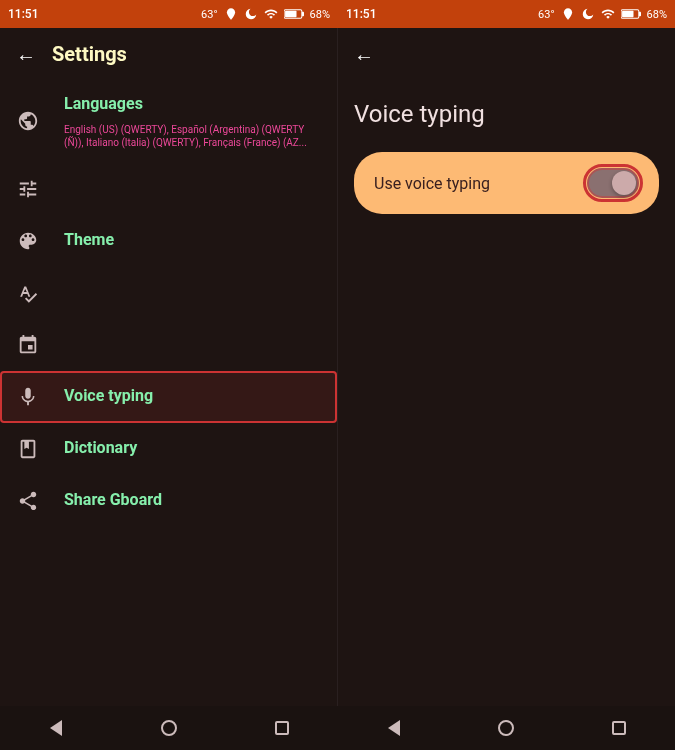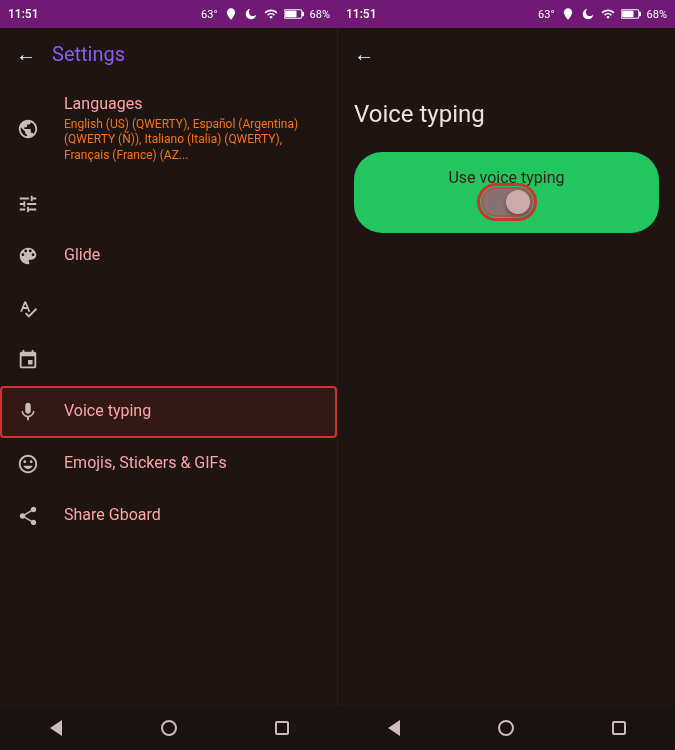--- a/index.html
+++ b/index.html
@@ -36,23 +36,23 @@
       gap: 16px;
       padding: 12px 16px;
       height: 52px;
     }
     .back-arrow {
       color: #ffffff;
       font-size: 20px;
       cursor: pointer;
     }
     .header-title {
-      color: #8b5cf6;
+      color: #fef9c3;
       font-size: 20px;
-      font-weight: 400;
+      font-weight: 700;
     }
 
     .settings-list {
       flex: 1;
       overflow-y: auto;
     }
     .settings-list::-webkit-scrollbar { width: 0; }
 
     .settings-item {
       display: flex;
@@ -75,29 +75,29 @@
       align-items: center;
       justify-content: center;
       color: #ccbbbb;
       font-size: 18px;
       flex-shrink: 0;
     }
     .item-text {
       flex: 1;
     }
     .item-title {
-      color: #fca5a5;
+      color: #86efac;
       font-size: 16px;
-      font-weight: 400;
+      font-weight: 700;
       line-height: 1.3;
     }
     .item-subtitle {
-      color: #f97316;
-      font-size: 12px;
-      margin-top: 2px;
+      color: #ec4899;
+      font-size: 10px;
+      margin-top: 8px;
       line-height: 1.3;
     }
 
     
     .right-panel {
       flex: 1;
       background: #1e1412;
       display: flex;
       flex-direction: column;
       overflow: hidden;
@@ -121,27 +121,26 @@
     }
     .right-title {
       color: #f0e0e0;
       font-size: 24px;
       font-weight: 400;
       margin-bottom: 24px;
     }
 
     
     .toggle-card {
-      background: #22c55e;
+      background: #fdba74;
       border-radius: 28px;
       display: flex;
       align-items: center;
       justify-content: space-between;
       padding: 16px 20px;
-      flex-direction: column;
     }
     .toggle-label {
       color: #3a2020;
       font-size: 16px;
       font-weight: 400;
     }
 
     
     .toggle-switch {
       width: 52px;
@@ -203,21 +202,21 @@
       border-radius: 2px;
       border: 2px solid #ccbbbb;
     }
 
     
     svg { display: block; }
   </style>
 </head>
 <body>
 
-<div style="display:flex; height:28px; background:#701a75;">
+<div style="display:flex; height:28px; background:#c2410c;">
 
   <div style="width:338px; display:flex; align-items:center; justify-content:space-between; padding:0 8px 0 8px;">
     <span style="color:#fff; font-size:12px; font-weight:500;">11:51</span>
     <div style="display:flex; gap:6px; align-items:center;">
       <span style="color:#fff; font-size:11px;">63°</span>
       <svg width="14" height="14" viewBox="0 0 24 24" fill="none">
           <circle cx="12" cy="10" r="4" stroke="#fff" stroke-width="2"></circle>
           <path d="M12 2C8.13 2 5 5.13 5 9c0 5.25 7 13 7 13s7-7.75 7-13c0-3.87-3.13-7-7-7z" fill="#fff"></path>
         </svg>
       <svg width="14" height="14" viewBox="0 0 24 24" fill="#fff">
@@ -288,21 +287,21 @@
         </div>
       </div>
 
       <div class="settings-item">
         <div class="item-icon">
           <svg width="22" height="22" viewBox="0 0 24 24" fill="#ccbbbb">
               <path d="M12 3c-4.97 0-9 4.03-9 9s4.03 9 9 9c.83 0 1.5-.67 1.5-1.5 0-.39-.15-.74-.39-1.01-.23-.26-.38-.61-.38-.99 0-.83.67-1.5 1.5-1.5H16c2.76 0 5-2.24 5-5 0-4.42-4.03-8-9-8zm-5.5 9c-.83 0-1.5-.67-1.5-1.5S5.67 9 6.5 9 8 9.67 8 10.5 7.33 12 6.5 12zm3-4C8.67 8 8 7.33 8 6.5S8.67 5 9.5 5s1.5.67 1.5 1.5S10.33 8 9.5 8zm5 0c-.83 0-1.5-.67-1.5-1.5S13.67 5 14.5 5s1.5.67 1.5 1.5S15.33 8 14.5 8zm3 4c-.83 0-1.5-.67-1.5-1.5S16.67 9 17.5 9s1.5.67 1.5 1.5-.67 1.5-1.5 1.5z"></path>
             </svg>
         </div>
         <div class="item-text">
-          <div class="item-title">Glide</div>
+          <div class="item-title">Theme</div>
         </div>
       </div>
 
       <div class="settings-item">
         <div class="item-icon">
           <svg width="22" height="22" viewBox="0 0 24 24" fill="#ccbbbb">
               <path d="M12.45 16h2.09L10 5H8L3.46 16h2.09l1.12-3h4.64l1.14 3zm-5.02-5L9 7.58 10.57 11H7.43zm14.5 2.5l-8.99 9-4.24-4.24 1.41-1.41 2.83 2.83 7.58-7.58 1.41 1.4z"></path>
             </svg>
         </div>
       </div>
@@ -320,31 +319,31 @@
           <svg width="22" height="22" viewBox="0 0 24 24" fill="#ccbbbb">
               <path d="M12 14c1.66 0 2.99-1.34 2.99-3L15 5c0-1.66-1.34-3-3-3S9 3.34 9 5v6c0 1.66 1.34 3 3 3zm5.3-3c0 3-2.54 5.1-5.3 5.1S6.7 14 6.7 11H5c0 3.41 2.72 6.23 6 6.72V21h2v-3.28c3.28-.48 6-3.3 6-6.72h-1.7z"></path>
             </svg>
         </div>
         <div class="item-text">
           <div class="item-title">Voice typing</div>
         </div>
       </div>
 
 
-
-      <div class="settings-item">
-        <div class="item-icon">
-          <svg width="22" height="22" viewBox="0 0 24 24" fill="#ccbbbb">
-              <path d="M11.99 2C6.47 2 2 6.48 2 12s4.47 10 9.99 10C17.52 22 22 17.52 22 12S17.52 2 11.99 2zM12 20c-4.42 0-8-3.58-8-8s3.58-8 8-8 8 3.58 8 8-3.58 8-8 8zm3.5-9c.83 0 1.5-.67 1.5-1.5S16.33 8 15.5 8 14 8.67 14 9.5s.67 1.5 1.5 1.5zm-7 0c.83 0 1.5-.67 1.5-1.5S9.33 8 8.5 8 7 8.67 7 9.5 7.67 11 8.5 11zm3.5 6.5c2.33 0 4.31-1.46 5.11-3.5H6.89c.8 2.04 2.78 3.5 5.11 3.5z"></path>
+      <div class="settings-item">
+        <div class="item-icon">
+          <svg width="22" height="22" viewBox="0 0 24 24" fill="#ccbbbb">
+              <path d="M18 2H6c-1.1 0-2 .9-2 2v16c0 1.1.9 2 2 2h12c1.1 0 2-.9 2-2V4c0-1.1-.9-2-2-2zm0 18H6V4h2v8l2.5-1.5L13 12V4h5v16z"></path>
             </svg>
         </div>
         <div class="item-text">
-          <div class="item-title">Emojis, Stickers &amp; GIFs</div>
-        </div>
-      </div>
+          <div class="item-title">Dictionary</div>
+        </div>
+      </div>
+
 
       <div class="settings-item">
         <div class="item-icon">
           <svg width="22" height="22" viewBox="0 0 24 24" fill="#ccbbbb">
               <path d="M18 16.08c-.76 0-1.44.3-1.96.77L8.91 12.7c.05-.23.09-.46.09-.7s-.04-.47-.09-.7l7.05-4.11c.54.5 1.25.81 2.04.81 1.66 0 3-1.34 3-3s-1.34-3-3-3-3 1.34-3 3c0 .24.04.47.09.7L8.04 9.81C7.5 9.31 6.79 9 6 9c-1.66 0-3 1.34-3 3s1.34 3 3 3c.79 0 1.5-.31 2.04-.81l7.12 4.16c-.05.21-.08.43-.08.65 0 1.61 1.31 2.92 2.92 2.92 1.61 0 2.92-1.31 2.92-2.92s-1.31-2.92-2.92-2.92z"></path>
             </svg>
         </div>
         <div class="item-text">
           <div class="item-title">Share Gboard</div>
         </div>

